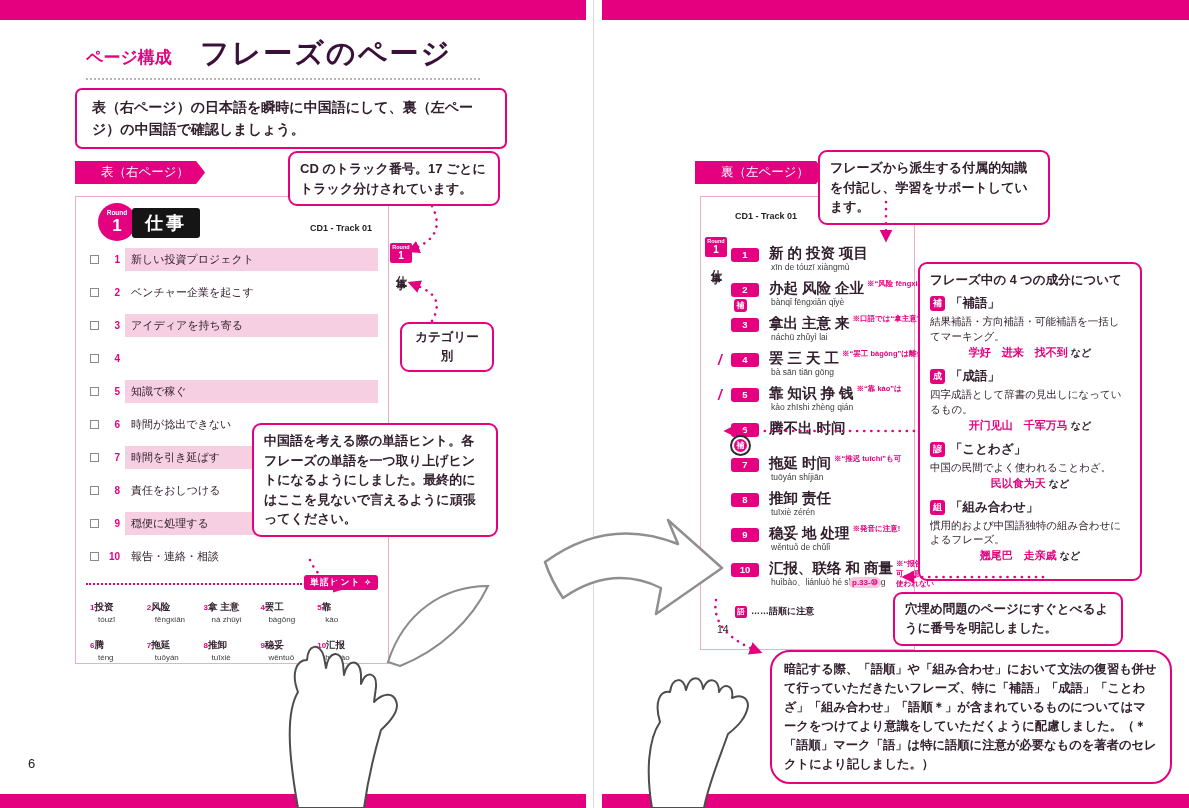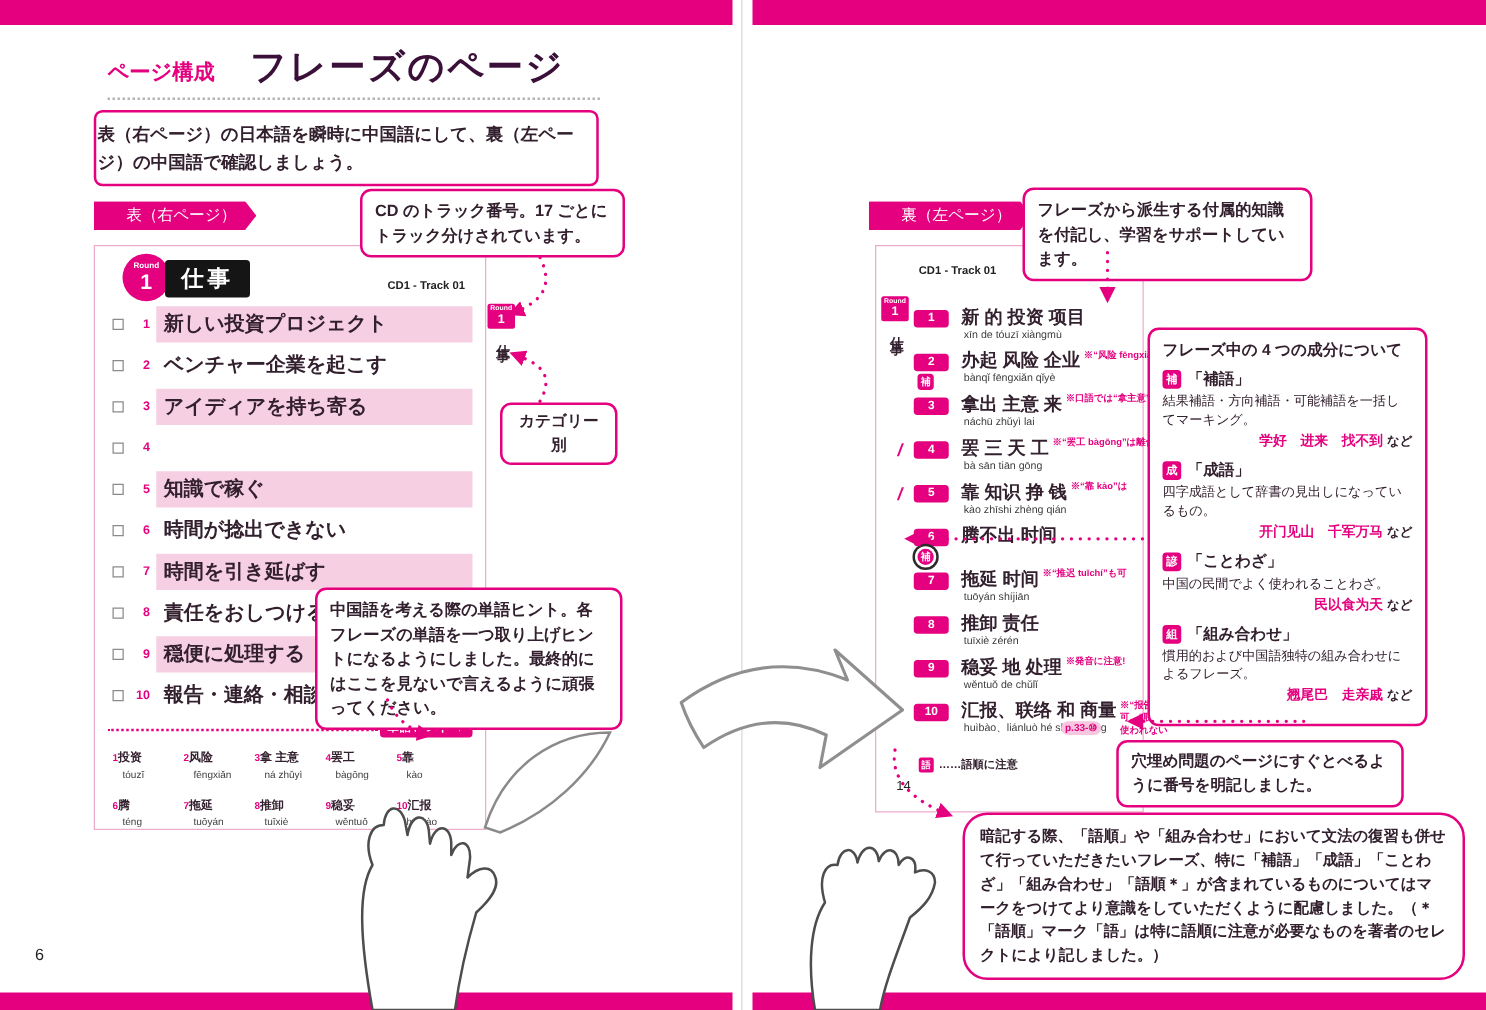--- a/index.html
+++ b/index.html
@@ -26,33 +26,33 @@
     padding:3px 16px 3px 26px;z-index:5;
     clip-path:polygon(0 0,calc(100% - 9px) 0,100% 50%,calc(100% - 9px) 100%,0 100%);
   }
   .mock{position:absolute;background:#fff;border:1.5px solid #eeaccd;z-index:2;}
   .pagenum{position:absolute;font-size:13px;color:#222;z-index:3;}
 
   
   .title-kicker{position:absolute;left:86px;top:46px;color:var(--m);font-size:17px;font-weight:bold;}
   .title-main{position:absolute;left:200px;top:34px;color:#3a1038;font-size:29px;font-weight:bold;letter-spacing:2px;font-family:Liberation Mono, monospace;}
   .title-rule{position:absolute;left:86px;top:78px;width:394px;border-top:2px dotted #b5b5b5;}
-  .intro-box{position:absolute;left:75px;top:88px;width:398px;border:2.5px solid var(--m);border-radius:7px;background:#fff;font-size:14px;font-weight:bold;line-height:1.55;padding:7px 1px;}
+  .intro-box{position:absolute;left:75px;top:88px;width:398px;border:2.5px solid var(--m);border-radius:7px;background:#fff;font-size:14px;font-weight:bold;line-height:1.55;padding:7px 15px;}
 
   .round-circle{position:absolute;left:22px;top:6px;width:38px;height:38px;border-radius:50%;background:var(--m);color:#fff;display:flex;flex-direction:column;align-items:center;justify-content:center;line-height:1;}
   .round-circle .rw{font-size:6.5px;font-weight:bold;}
   .round-circle .rn{font-size:17px;font-weight:bold;}
   .round-title{position:absolute;left:56px;top:11px;background:#151515;color:#fff;font-size:18px;font-weight:bold;padding:3px 13px;border-radius:3px;letter-spacing:3px;}
   .track{position:absolute;font-size:9px;font-weight:bold;color:#222;}
 
   .jrows{position:absolute;left:10px;top:46px;width:292px;}
   .jrow{display:flex;align-items:center;height:33px;}
   .chk{width:7px;height:7px;border:1.2px solid #8a8a8a;margin:0 6px 0 4px;flex:none;}
   .jno{color:var(--m);font-weight:bold;font-size:10px;width:15px;text-align:right;margin-right:5px;flex:none;}
-  .jtext{font-size:16px;font-weight:bold;color:var(--ink);padding:4px 6px;flex:1;}
+  .jtext{font-size:11px;font-weight:normal;color:var(--ink);padding:4px 6px;flex:1;}
   .jtext.hl{background:var(--pink);}
 
   .hintrule{position:absolute;left:10px;top:386px;width:216px;border-top:2px dotted var(--m);}
   .tango-badge{position:absolute;left:228px;top:378px;background:var(--m);color:#fff;font-size:9px;font-weight:bold;padding:1px 6px;border-radius:3px;letter-spacing:1px;}
   .tango-badge .spark{color:#fff;font-size:8px;}
   .hints{position:absolute;left:14px;top:398px;width:284px;display:grid;grid-template-columns:repeat(5,1fr);row-gap:8px;}
   .hint{line-height:1.25;}
   .hint .hno{color:var(--m);font-size:8px;font-weight:bold;}
   .hint .hzh{font-size:9.5px;font-weight:bold;color:var(--ink);}
   .hint .hpy{font-size:8px;color:#3c3c3c;display:block;margin-left:8px;}
@@ -84,21 +84,21 @@
   .mock-pn{position:absolute;left:16px;top:426px;font-size:10.5px;color:#222;}
 
   
   .panel{position:absolute;left:918px;top:262px;width:200px;border:2.5px solid var(--m);border-radius:9px;background:#fff;padding:8px 10px;z-index:6;}
   .panel-title{font-size:12.5px;font-weight:bold;color:var(--ink);margin-bottom:6px;}
   .comp{margin-bottom:8px;}
   .comp-head{display:flex;align-items:center;gap:5px;}
   .comp-icon{width:15px;height:15px;background:var(--m);color:#fff;border-radius:3px;font-size:9px;font-weight:bold;text-align:center;line-height:15px;flex:none;}
   .comp-label{font-weight:bold;font-size:12.5px;color:var(--ink);}
   .comp-body{font-size:10.5px;color:var(--ink);line-height:1.42;margin-top:2px;}
-  .comp-ex{font-size:11px;font-weight:bold;color:var(--m);text-align:right;margin-top:1px;}
+  .comp-ex{font-size:11px;font-weight:bold;color:var(--m);text-align:center;margin-top:1px;}
   .comp-ex .nado{color:var(--ink);font-size:10px;}
 
   .bottom-note{position:absolute;left:770px;top:650px;width:374px;border:2.5px solid var(--m);border-radius:20px;background:#fff;font-size:12.3px;font-weight:bold;line-height:1.55;padding:8px 12px;color:var(--ink);z-index:6;}
 
   .overlay{position:absolute;left:0;top:0;width:1189px;height:808px;z-index:10;pointer-events:none;}
   .dot{stroke:var(--m);stroke-width:2.6;stroke-dasharray:0.1 7;stroke-linecap:round;fill:none;}
 </style>
 </head>
 <body>
 
@@ -246,21 +246,21 @@
 
   <div class="sidetab" style="left:390px;top:243px;">
     <div class="st-badge">
       <span class="rw">Round</span>
       <span class="rn">1</span>
     </div>
     <div class="st-title">仕事</div>
   </div>
 
   <div class="callout" style="left:400px;top:322px;width:74px;text-align:center;padding:4px 8px;font-size:12.5px;">カテゴリー別</div>
-  <div class="callout" style="left:252px;top:470px;width:222px;">中国語を考える際の単語ヒント。各フレーズの単語を一つ取り上げヒントになるようにしました。最終的にはここを見ないで言えるように頑張ってください。</div>
+  <div class="callout" style="left:252px;top:423px;width:222px;">中国語を考える際の単語ヒント。各フレーズの単語を一つ取り上げヒントになるようにしました。最終的にはここを見ないで言えるように頑張ってください。</div>
 
   <div class="pagenum" style="left:28px;top:756px;">6</div>
 
   <div class="tab" style="left:695px;top:161px;">裏（左ページ）</div>
   <div class="callout" style="left:818px;top:150px;width:208px;">フレーズから派生する付属的知識を付記し、学習をサポートしています。</div>
 
   <div class="mock" style="left:700px;top:196px;width:213px;height:452px;">
     <div class="track" style="left:34px;top:14px;">CD1 - Track 01</div>
     <div class="sidetab" style="left:4px;top:40px;">
       <div class="st-badge">

